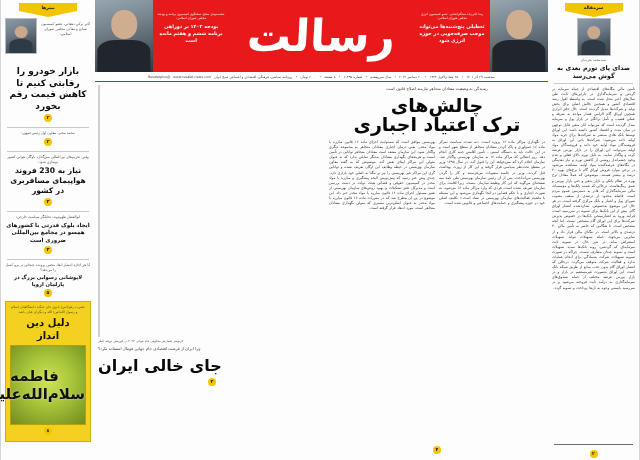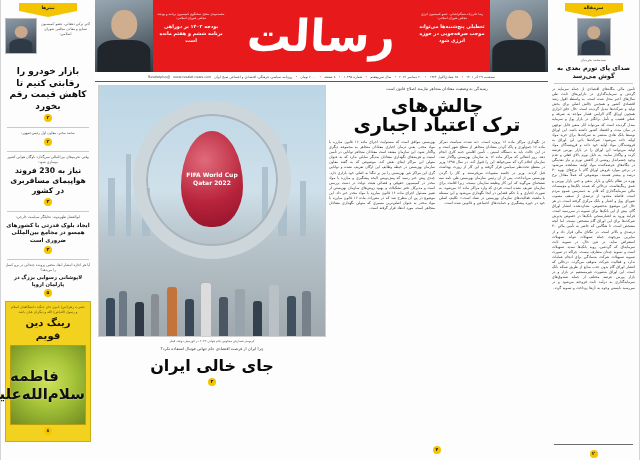--- a/index.html
+++ b/index.html
@@ -126,21 +126,21 @@
   .dateline .site{color:#444;}
   .center-body{flex:1;display:flex;padding:3px 3px 4px;gap:3px;min-height:0;}
   .story-text{flex:1;display:flex;flex-direction:column;min-width:0;}
   .story-kicker{font-size:4px;text-align:center;color:#333;margin:1px 0 3px;}
   .story-head{
     font-size:19px;line-height:23px;font-weight:bold;text-align:center;color:#090909;
     margin-bottom:4px;
   }
   .twocol{display:flex;gap:4px;flex:1;min-height:0;overflow:hidden;}
   .twocol > div{flex:1;min-width:0;}
-  .photo-block{width:228px;flex:0 0 228px;display:flex;flex-direction:column;}
+  .photo-block{width:228px;flex:0 0 228px;display:flex;flex-direction:column;align-items:flex-end;}
   .photo{
     height:250px;border:1px solid #cfcfcf;position:relative;overflow:hidden;
     background:linear-gradient(#bcd6e6 0%,#cfe0ea 42%,#b9c6cd 60%,#9fa9ae 100%);
   }
   .sky-towers{position:absolute;left:0;right:0;top:18%;height:42%;}
   .sky-towers i{
     position:absolute;bottom:0;background:#a8bcc9;opacity:.85;display:block;
   }
   .ring{
     position:absolute;left:50%;top:6%;width:132px;height:132px;
@@ -203,22 +203,22 @@
     <div class="rule"></div>
 
     <div>
       <div class="hl-over">آیا هر اجازه انتشار ابعاد مخفی پرونده چنجانی در برو کسل را می‌دهد؟</div>
       <div class="hl-main" style="font-size:5.2px;line-height:6.6px;margin-top:2px">لاپوشانی رسوایی بزرگ در پارلمان اروپا</div>
       <div class="pagebadge">۵</div>
     </div>
 
     <div class="ad-box">
       <div class="ad-top">حضرت زهرا(س) بانوی جان جنگید دانشگاهیان اسلام و رسول الله(ص) الله و دیگران عیان باشد</div>
-      <div class="ad-title">رینگ دین</div>
-      <div class="ad-title" style="margin-top:-2px">قویم</div>
+      <div class="ad-title">دلیل دین</div>
+      <div class="ad-title" style="margin-top:-2px">انداز</div>
       <div class="ad-art">
         <span>فاطمه سلام‌الله‌علیها</span>
       </div>
       <div class="pagebadge">۸</div>
     </div>
   </div>
 
   <div class="col-center">
 
     <div class="masthead">

